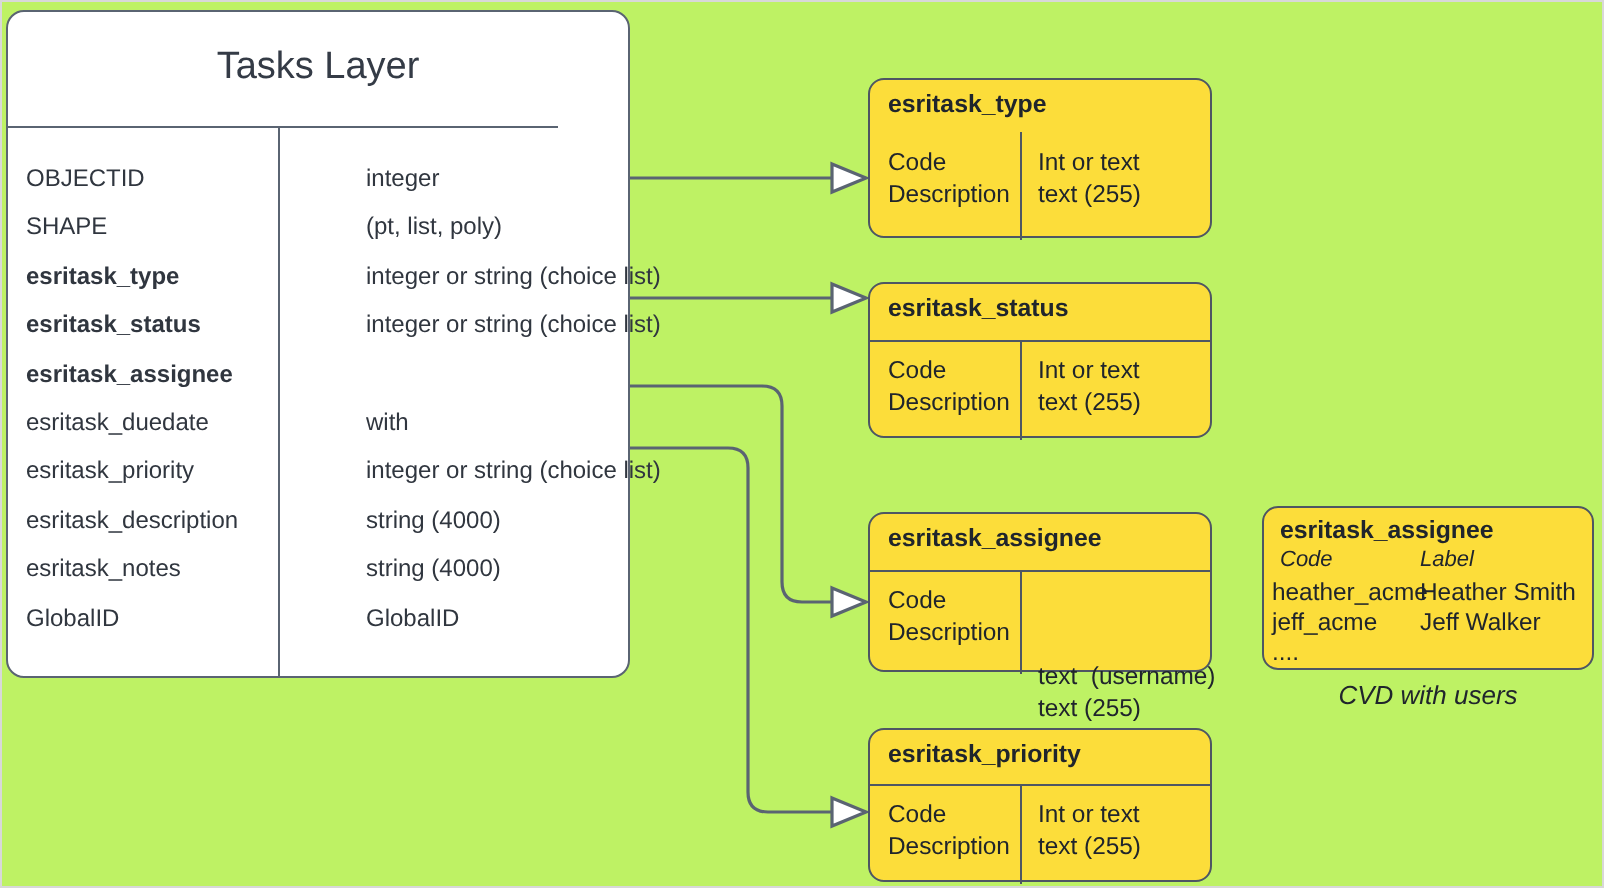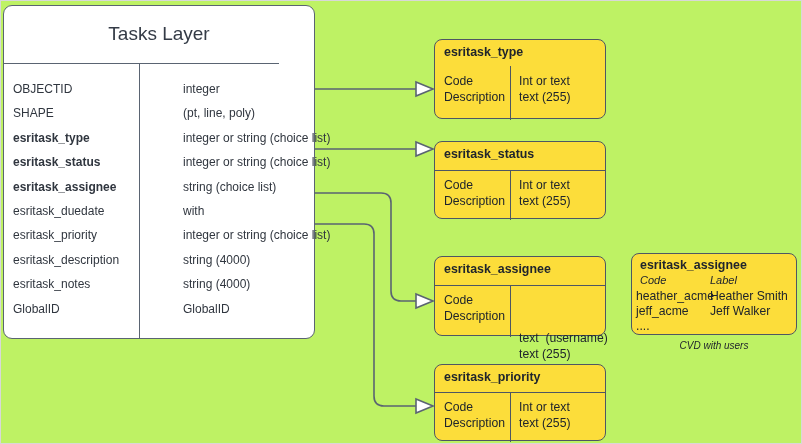--- a/index.html
+++ b/index.html
@@ -155,21 +155,21 @@
     line-height: 15px;
     color: #20252c;
     white-space: pre;
   }
   .cvd-caption {
     position: absolute;
     left: 630px;
     top: 339px;
     width: 166px;
     text-align: center;
-    font-size: 10px;
+    font-size: 13px;
     font-style: italic;
     color: #20252c;
   }
 
   
   svg.wires {
     position: absolute;
     left: 0;
     top: 0;
     width: 802px;
@@ -213,33 +213,32 @@
     <div class="entity-title-rule"></div>
     <div class="entity-col-rule"></div>
     <div class="rows">
 
       <div class="row">
         <span class="fname">OBJECTID</span>
         <span class="ftype">integer</span>
       </div>
       <div class="row">
         <span class="fname">SHAPE</span>
-        <span class="ftype">(pt, line, poly)</span>
+        <span class="ftype">(pt, list, poly)</span>
       </div>
       <div class="row bold">
         <span class="fname">esritask_type</span>
         <span class="ftype">integer or string (choice list)</span>
       </div>
       <div class="row bold">
         <span class="fname">esritask_status</span>
         <span class="ftype">integer or string (choice list)</span>
       </div>
       <div class="row bold">
         <span class="fname">esritask_assignee</span>
-        <span class="ftype">string (choice list)</span>
       </div>
       <div class="row">
         <span class="fname">esritask_duedate</span>
         <span class="ftype">with</span>
       </div>
       <div class="row">
         <span class="fname">esritask_priority</span>
         <span class="ftype">integer or string (choice list)</span>
       </div>
       <div class="row">

